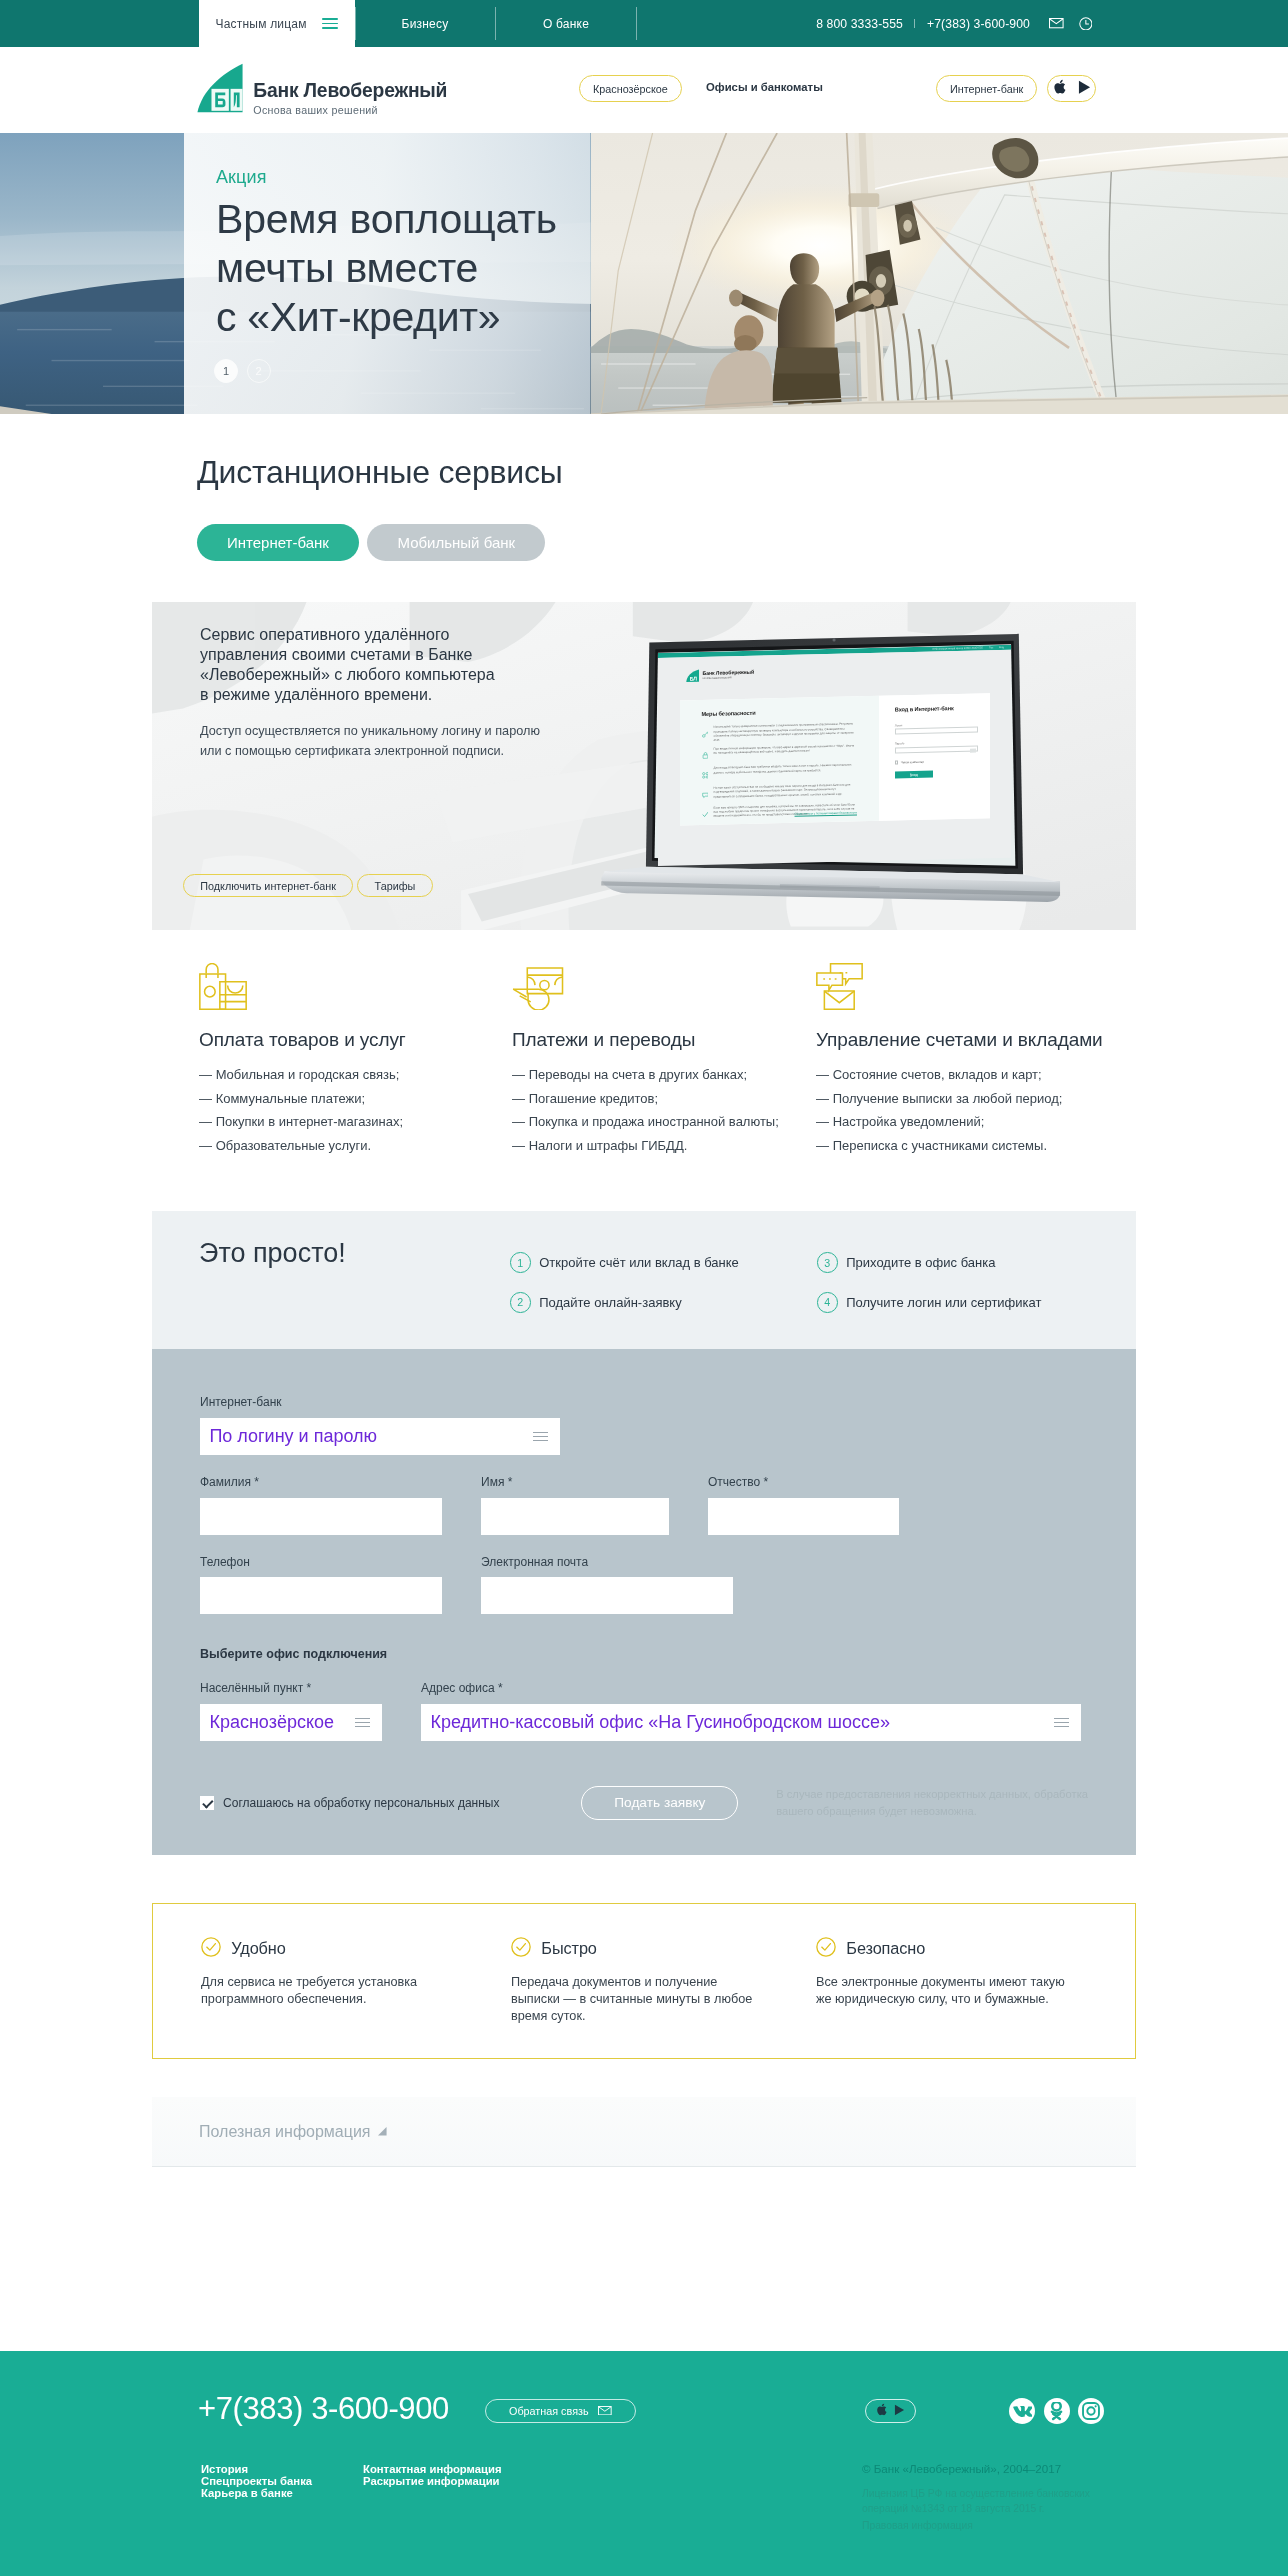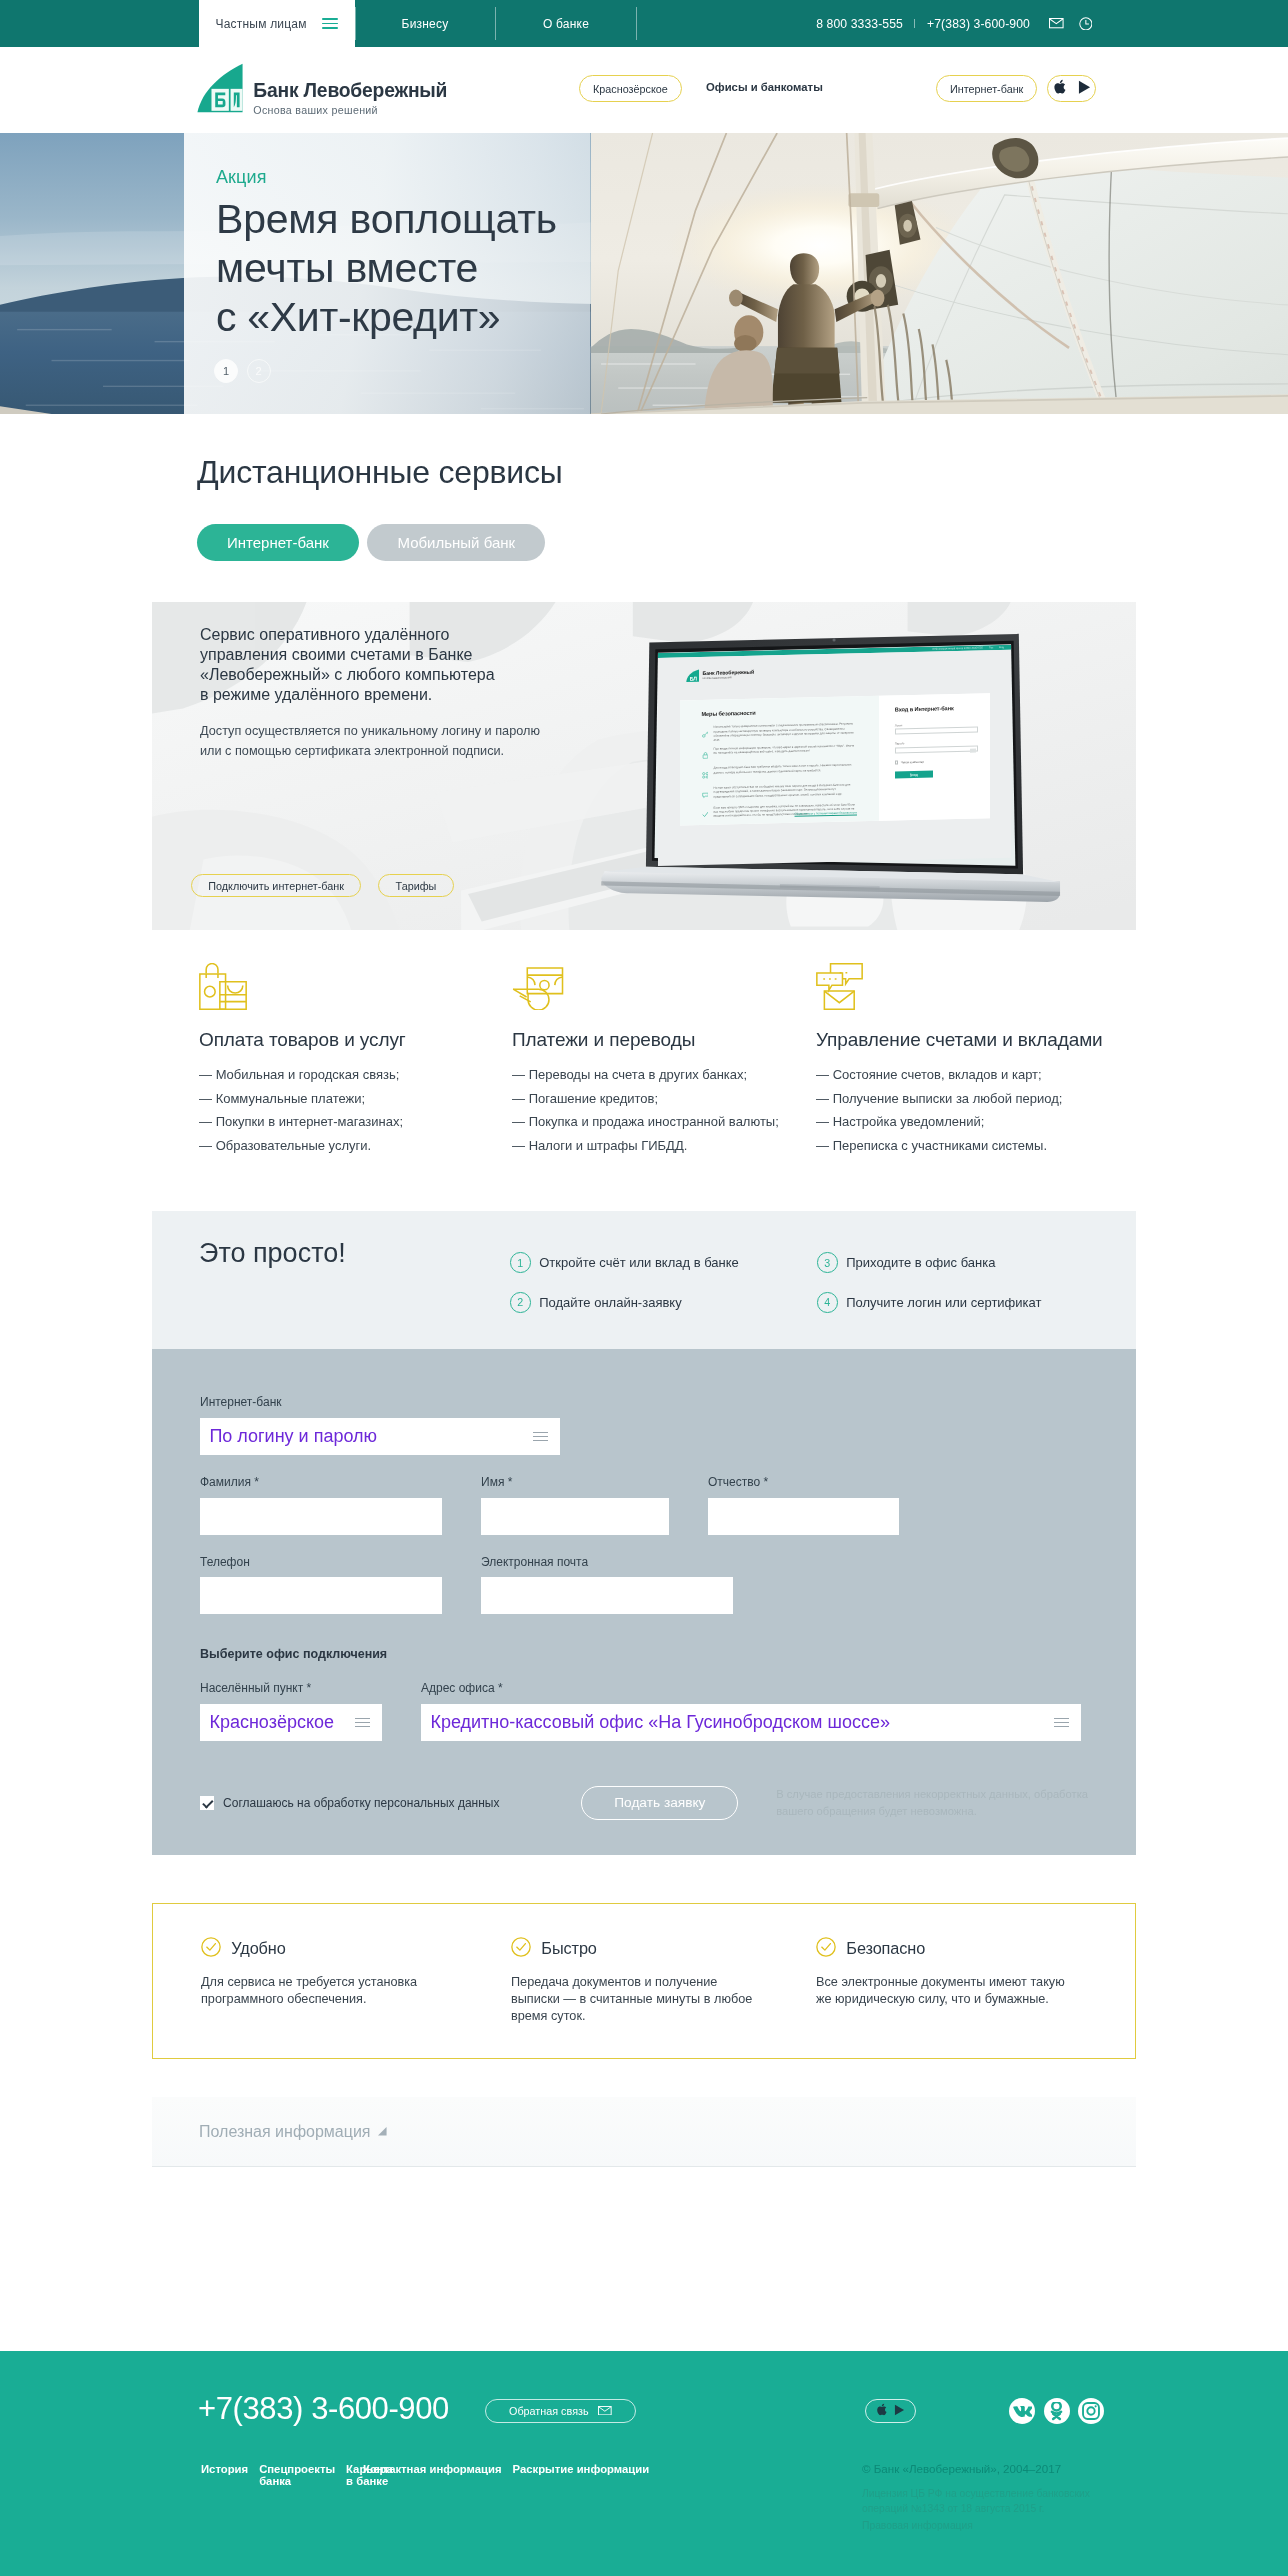--- a/index.html
+++ b/index.html
@@ -58,21 +58,21 @@
 .tabpills{display:flex;gap:8.6px;margin-top:33px}
 .tabpill{height:37px;border-radius:19px;display:flex;align-items:center;padding:0 30px;font-size:15px;color:#fff;background:#c2cace;}
 .tabpill.on{background:#2cb496}
 
 
 .promo{margin-top:41px;height:328px;position:relative;overflow:hidden;background:#f3f4f4;}
 .promo-bg{position:absolute;inset:0}
 .promo-txt{position:absolute;left:48px;top:23px;width:404px}
 .promo-lead{font-size:16px;line-height:20px;color:#2b3743;white-space:nowrap}
 .promo-sub{margin-top:15.5px;font-size:12.7px;line-height:20.6px;color:#3e4a55;white-space:nowrap}
-.promo-btns{position:absolute;left:39px;top:272px;display:flex;gap:17px}
+.promo-btns{position:absolute;left:31px;top:272px;display:flex;gap:4px}
 .promo-btns .pill{height:23px;font-size:10.8px;padding:0 16.3px;background:transparent;border-radius:12px}
 
 .laptop{position:absolute;left:444px;top:25px;width:471px;height:299px}
 
 
 
 .lap-scr{position:absolute;left:62px;top:26px;width:353px;height:213px;overflow:hidden;
   transform:matrix(1,-0.0232,0,1,0,0);transform-origin:0 0;}
 .lap-bar{height:4.7px;background:#15a38d;display:flex;align-items:center;justify-content:flex-end;padding-right:6.9px;gap:6px}
 .lap-bar span{font-size:2.5px;color:#cdeee7;letter-spacing:0.1px}
@@ -148,21 +148,21 @@
 
 
 .footer{margin-top:184px;background:#19ad95;height:236px;position:relative}
 .ft-in{width:984px;margin:0 auto;position:relative;height:236px}
 .ft-phone{position:absolute;left:46px;top:40px;font-size:31px;color:#fff;letter-spacing:-0.4px;font-weight:normal}
 .ft-fb{position:absolute;left:333px;top:48px;height:24px;border:0.9px solid rgba(255,255,255,.75);border-radius:12px;display:flex;align-items:center;gap:9.4px;padding:0 23px;color:#fff;font-size:10.8px}
 .ft-apps{position:absolute;left:713px;top:48px;height:24px;width:51px;border:0.9px solid rgba(255,255,255,.8);border-radius:12px;display:flex;align-items:center;justify-content:center;gap:7.7px;padding:0}
 .ft-soc{position:absolute;left:857px;top:47px;display:flex;gap:8.6px}
 .soc{width:26px;height:26px;border-radius:50%;background:#fff;display:flex;align-items:center;justify-content:center}
 .ft-links{position:absolute;left:49px;top:112px;display:flex}
-.ft-lc{display:flex;flex-direction:row;gap:11px}
+.ft-lc{display:flex;flex-direction:column;gap:0}
 .ft-lc:first-child{width:162px}
 .ft-lc a{color:#fff;font-size:11.3px;font-weight:bold;text-decoration:none}
 .ft-legal{position:absolute;left:710px;top:111px;width:275px}
 .ft-copy{color:#0c8a77;font-size:11.6px;margin-bottom:10.3px}
 .ft-leg{color:#1f9f89;font-size:10.3px;line-height:15.5px}
 .ft-leg a{color:#1f9e88;text-decoration:none;display:block;margin-top:1.7px}
 </style>
 </head>
 <body>
 

